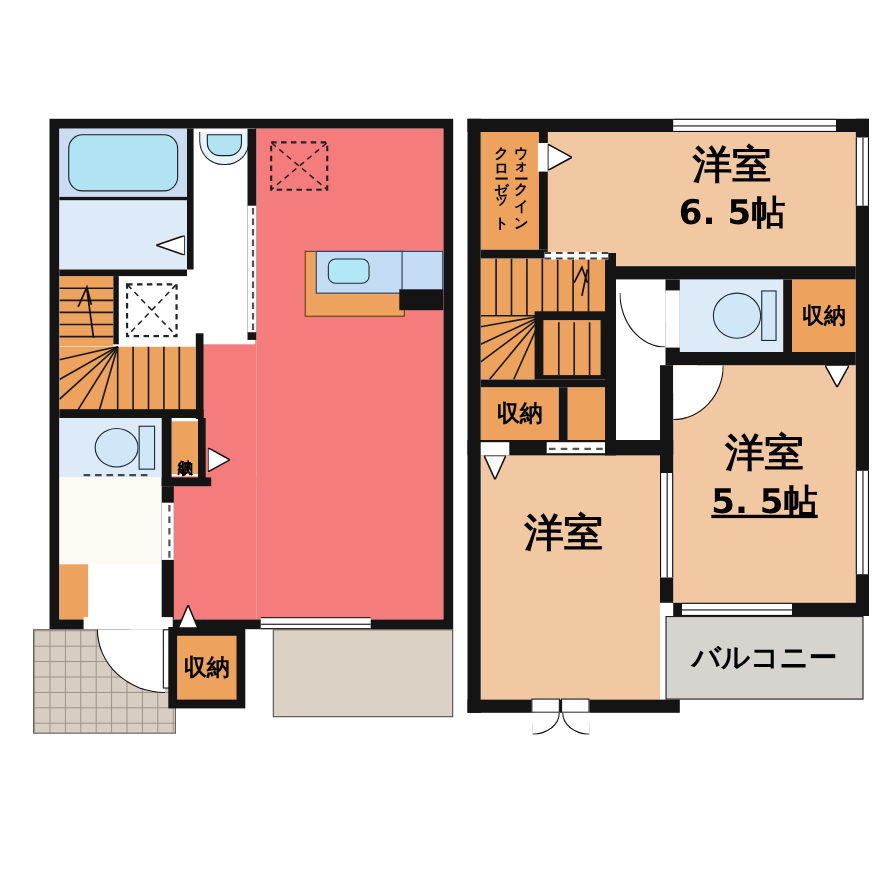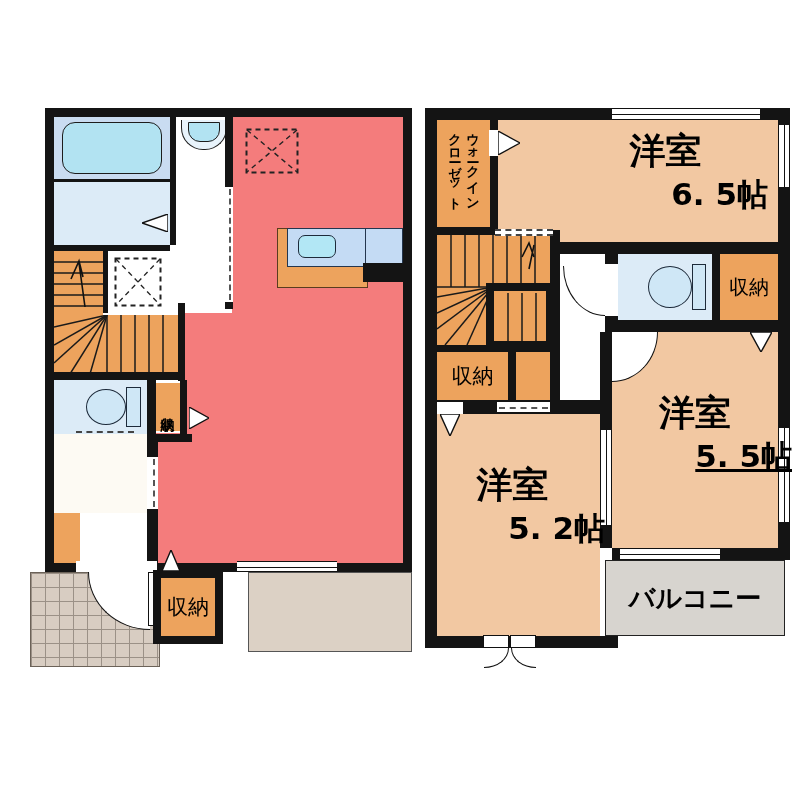--- a/index.html
+++ b/index.html
@@ -8,22 +8,22 @@
   .abs{position:absolute;box-sizing:border-box;}
   .wall{position:absolute;background:#141414;box-sizing:border-box;}
   .room{position:absolute;box-sizing:border-box;display:flex;align-items:center;justify-content:center;}
   .ldk{background:#f47c7c;}
   .peach{background:#f2c8a2;}
   .orange{background:#eda35d;}
   .bluefloor{background:#dcebf7;}
   .tubroom{background:#c9dcf1;}
   .lbl{font-weight:bold;text-align:center;line-height:1.18;white-space:nowrap;}
   .roomname{font-size:36px;}
-  .roomsize{font-size:31px;text-align:right;}
-  .small-lbl{font-size:20px;font-weight:normal;white-space:nowrap;}
+  .roomsize{font-size:31px;}
+  .small-lbl{font-size:20px;font-weight:bold;white-space:nowrap;}
   .vtext{writing-mode:vertical-rl;text-orientation:upright;font-weight:bold;}
   .winh{position:absolute;background:#fff;border-top:1.6px solid #111;border-bottom:1.6px solid #111;box-sizing:border-box;}
   .winh .mid{position:absolute;left:0;right:0;top:50%;border-top:1.2px solid #111;}
   .winv{position:absolute;background:#fff;border-left:1.6px solid #111;border-right:1.6px solid #111;box-sizing:border-box;}
   .winv .mid{position:absolute;top:0;bottom:0;left:50%;border-left:1.2px solid #111;}
   .slidev{position:absolute;background:#fff;}
   .slidev .dash{position:absolute;left:50%;top:2px;bottom:2px;border-left:2px dashed #555;}
   .slideh{position:absolute;background:#fff;}
   .slideh .dash{position:absolute;top:50%;left:2px;right:2px;border-top:2px dashed #555;}
   .dashrail{position:absolute;background:#fff;border-top:2px dashed #444;border-bottom:2px dashed #444;box-sizing:border-box;}
@@ -289,16 +289,15 @@
   <div class="abs" style="left:563px;top:130px;width:205px;text-align:center;">
     <div class="lbl roomname">洋室</div>
     <div class="lbl roomsize" style="margin-top:4px;">6. 5帖</div>
   </div>
   <div class="abs" style="left:598px;top:392px;width:194px;text-align:center;">
     <div class="lbl roomname">洋室</div>
     <div class="lbl roomsize" style="margin-top:4px;text-decoration:underline;">5. 5帖</div>
   </div>
   <div class="abs" style="left:420px;top:464px;width:185px;text-align:center;">
     <div class="lbl roomname">洋室</div>
-    <div class="lbl roomsize" style="margin-top:4px;">5. 2帖</div>
   </div>
 
 </div>
 
 </body></html>

